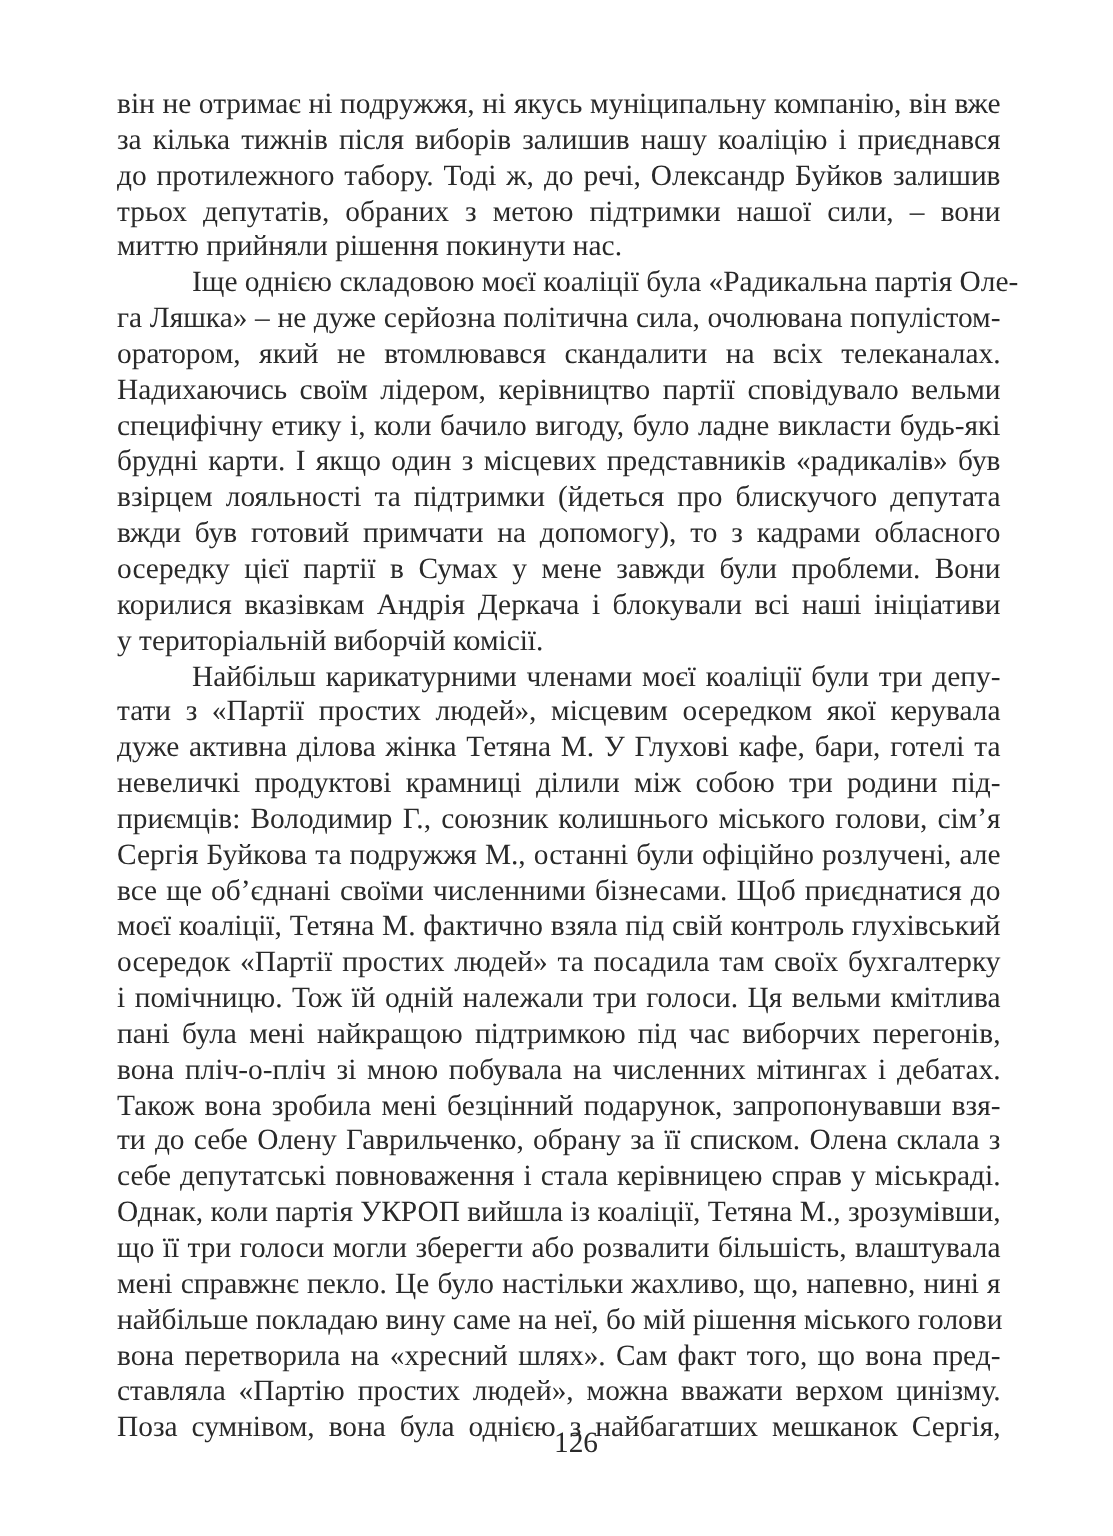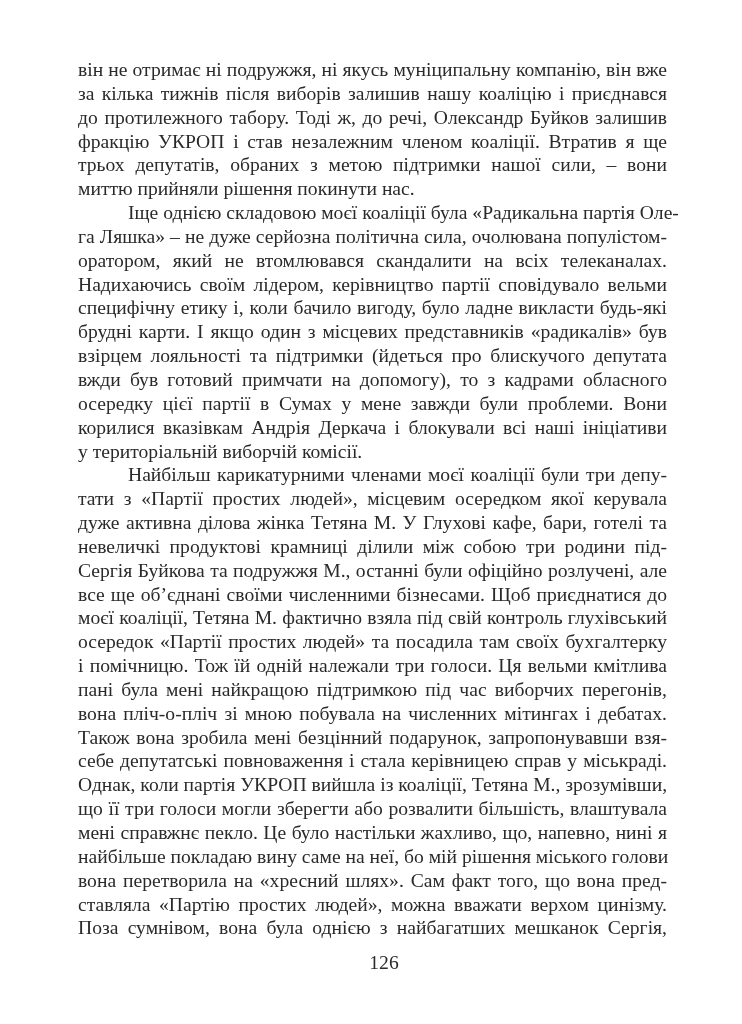--- a/index.html
+++ b/index.html
@@ -25,21 +25,20 @@
   }
 </style>
 </head>
 <body>
 
 <div class="page">
   <div>
     <span class="line">він не отримає ні подружжя, ні якусь муніципальну компанію, він вже</span>
     <span class="line">за кілька тижнів після виборів залишив нашу коаліцію і приєднався</span>
     <span class="line">до протилежного табору. Тоді ж, до речі, Олександр Буйков залишив</span>
-    <span class="line">фракцію УКРОП і став незалежним членом коаліції. Втратив я ще</span>
     <span class="line">трьох депутатів, обраних з метою підтримки нашої сили, – вони</span>
     <span class="line last">миттю прийняли рішення покинути нас.</span>
   </div>
   <div>
     <span class="line indent">Іще однією складовою моєї коаліції була «Радикальна партія Оле-</span>
     <span class="line">га Ляшка» – не дуже серйозна політична сила, очолювана популістом-</span>
     <span class="line">оратором, який не втомлювався скандалити на всіх телеканалах.</span>
     <span class="line">Надихаючись своїм лідером, керівництво партії сповідувало вельми</span>
     <span class="line">специфічну етику і, коли бачило вигоду, було ладне викласти будь-які</span>
     <span class="line">брудні карти. І якщо один з місцевих представників «радикалів» був</span>
@@ -47,28 +46,30 @@
     <span class="line">вжди був готовий примчати на допомогу), то з кадрами обласного</span>
     <span class="line">осередку цієї партії в Сумах у мене завжди були проблеми. Вони</span>
     <span class="line">корилися вказівкам Андрія Деркача і блокували всі наші ініціативи</span>
     <span class="line last">у територіальній виборчій комісії.</span>
   </div>
   <div>
     <span class="line indent">Найбільш карикатурними членами моєї коаліції були три депу-</span>
     <span class="line">тати з «Партії простих людей», місцевим осередком якої керувала</span>
     <span class="line">дуже активна ділова жінка Тетяна М. У Глухові кафе, бари, готелі та</span>
     <span class="line">невеличкі продуктові крамниці ділили між собою три родини під-</span>
+    <span class="line">приємців: Володимир Г., союзник колишнього міського голови, сім’я</span>
     <span class="line">Сергія Буйкова та подружжя М., останні були офіційно розлучені, але</span>
     <span class="line">все ще об’єднані своїми численними бізнесами.  Щоб приєднатися до</span>
     <span class="line">моєї коаліції, Тетяна М. фактично взяла під свій контроль глухівський</span>
     <span class="line">осередок «Партії простих людей» та посадила там своїх бухгалтерку</span>
     <span class="line">і помічницю. Тож їй одній належали три голоси. Ця вельми кмітлива</span>
     <span class="line">пані була мені найкращою підтримкою під час виборчих перегонів,</span>
     <span class="line">вона пліч-о-пліч зі мною побувала на численних мітингах і дебатах.</span>
     <span class="line">Також вона зробила мені безцінний подарунок, запропонувавши взя-</span>
+    <span class="line">ти до себе Олену Гаврильченко, обрану за її списком. Олена склала з</span>
     <span class="line">себе депутатські повноваження і стала керівницею справ у міськраді.</span>
     <span class="line">Однак, коли партія УКРОП вийшла із коаліції, Тетяна М., зрозумівши,</span>
     <span class="line">що її три голоси могли зберегти або розвалити більшість, влаштувала</span>
     <span class="line">мені справжнє пекло. Це було настільки жахливо, що, напевно, нині я</span>
     <span class="line">найбільше покладаю вину саме на неї, бо мій рішення міського голови</span>
     <span class="line">вона перетворила на «хресний шлях». Сам факт того, що вона пред-</span>
     <span class="line">ставляла «Партію простих людей», можна вважати верхом цинізму.</span>
     <span class="line">Поза сумнівом, вона була однією з найбагатших мешканок Сергія,</span>
   </div>
 </div>

